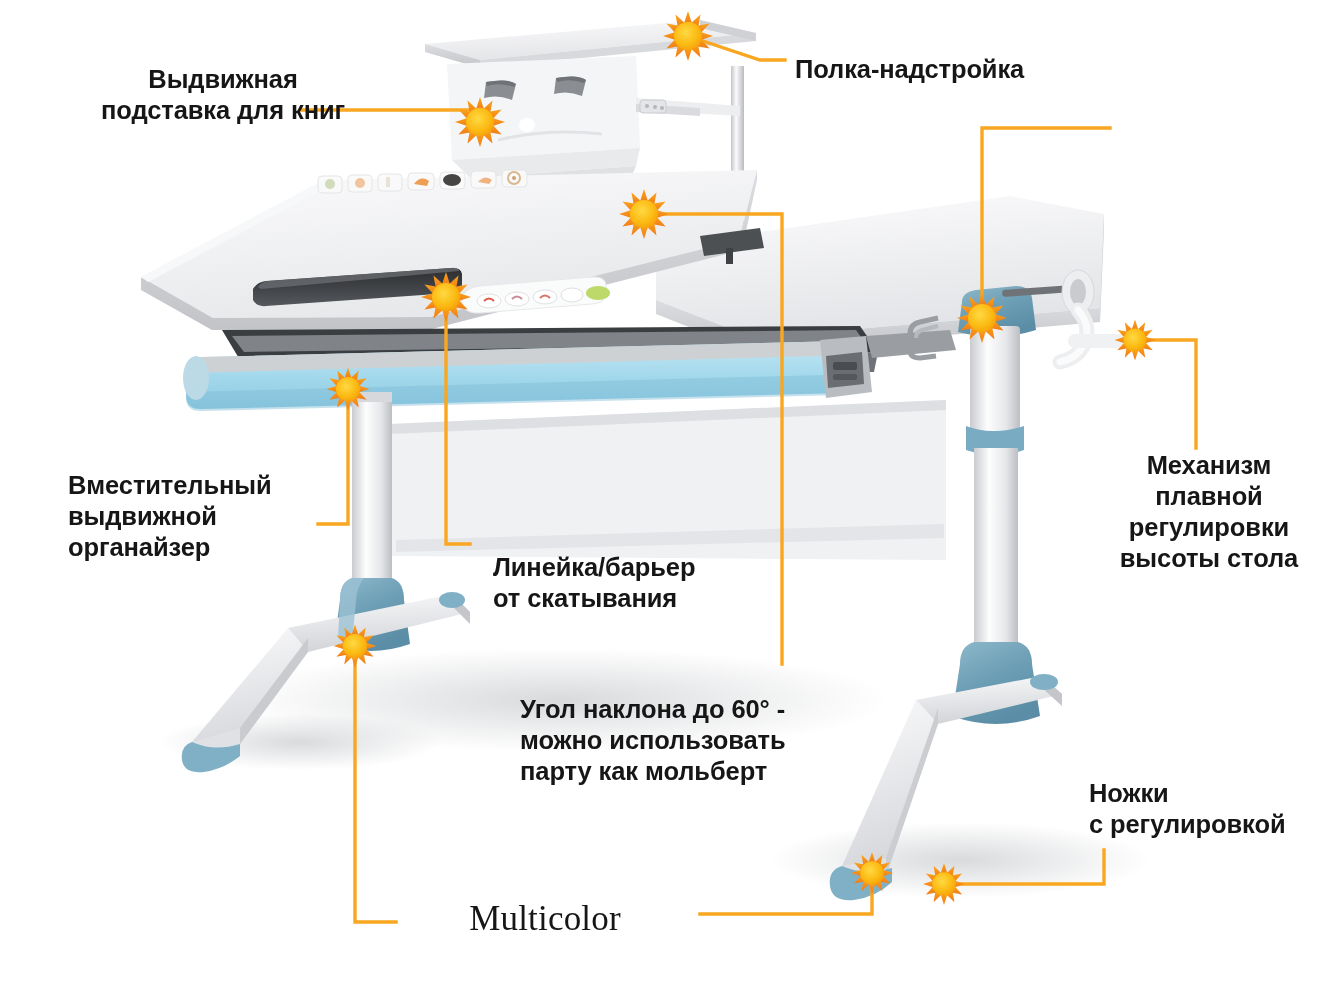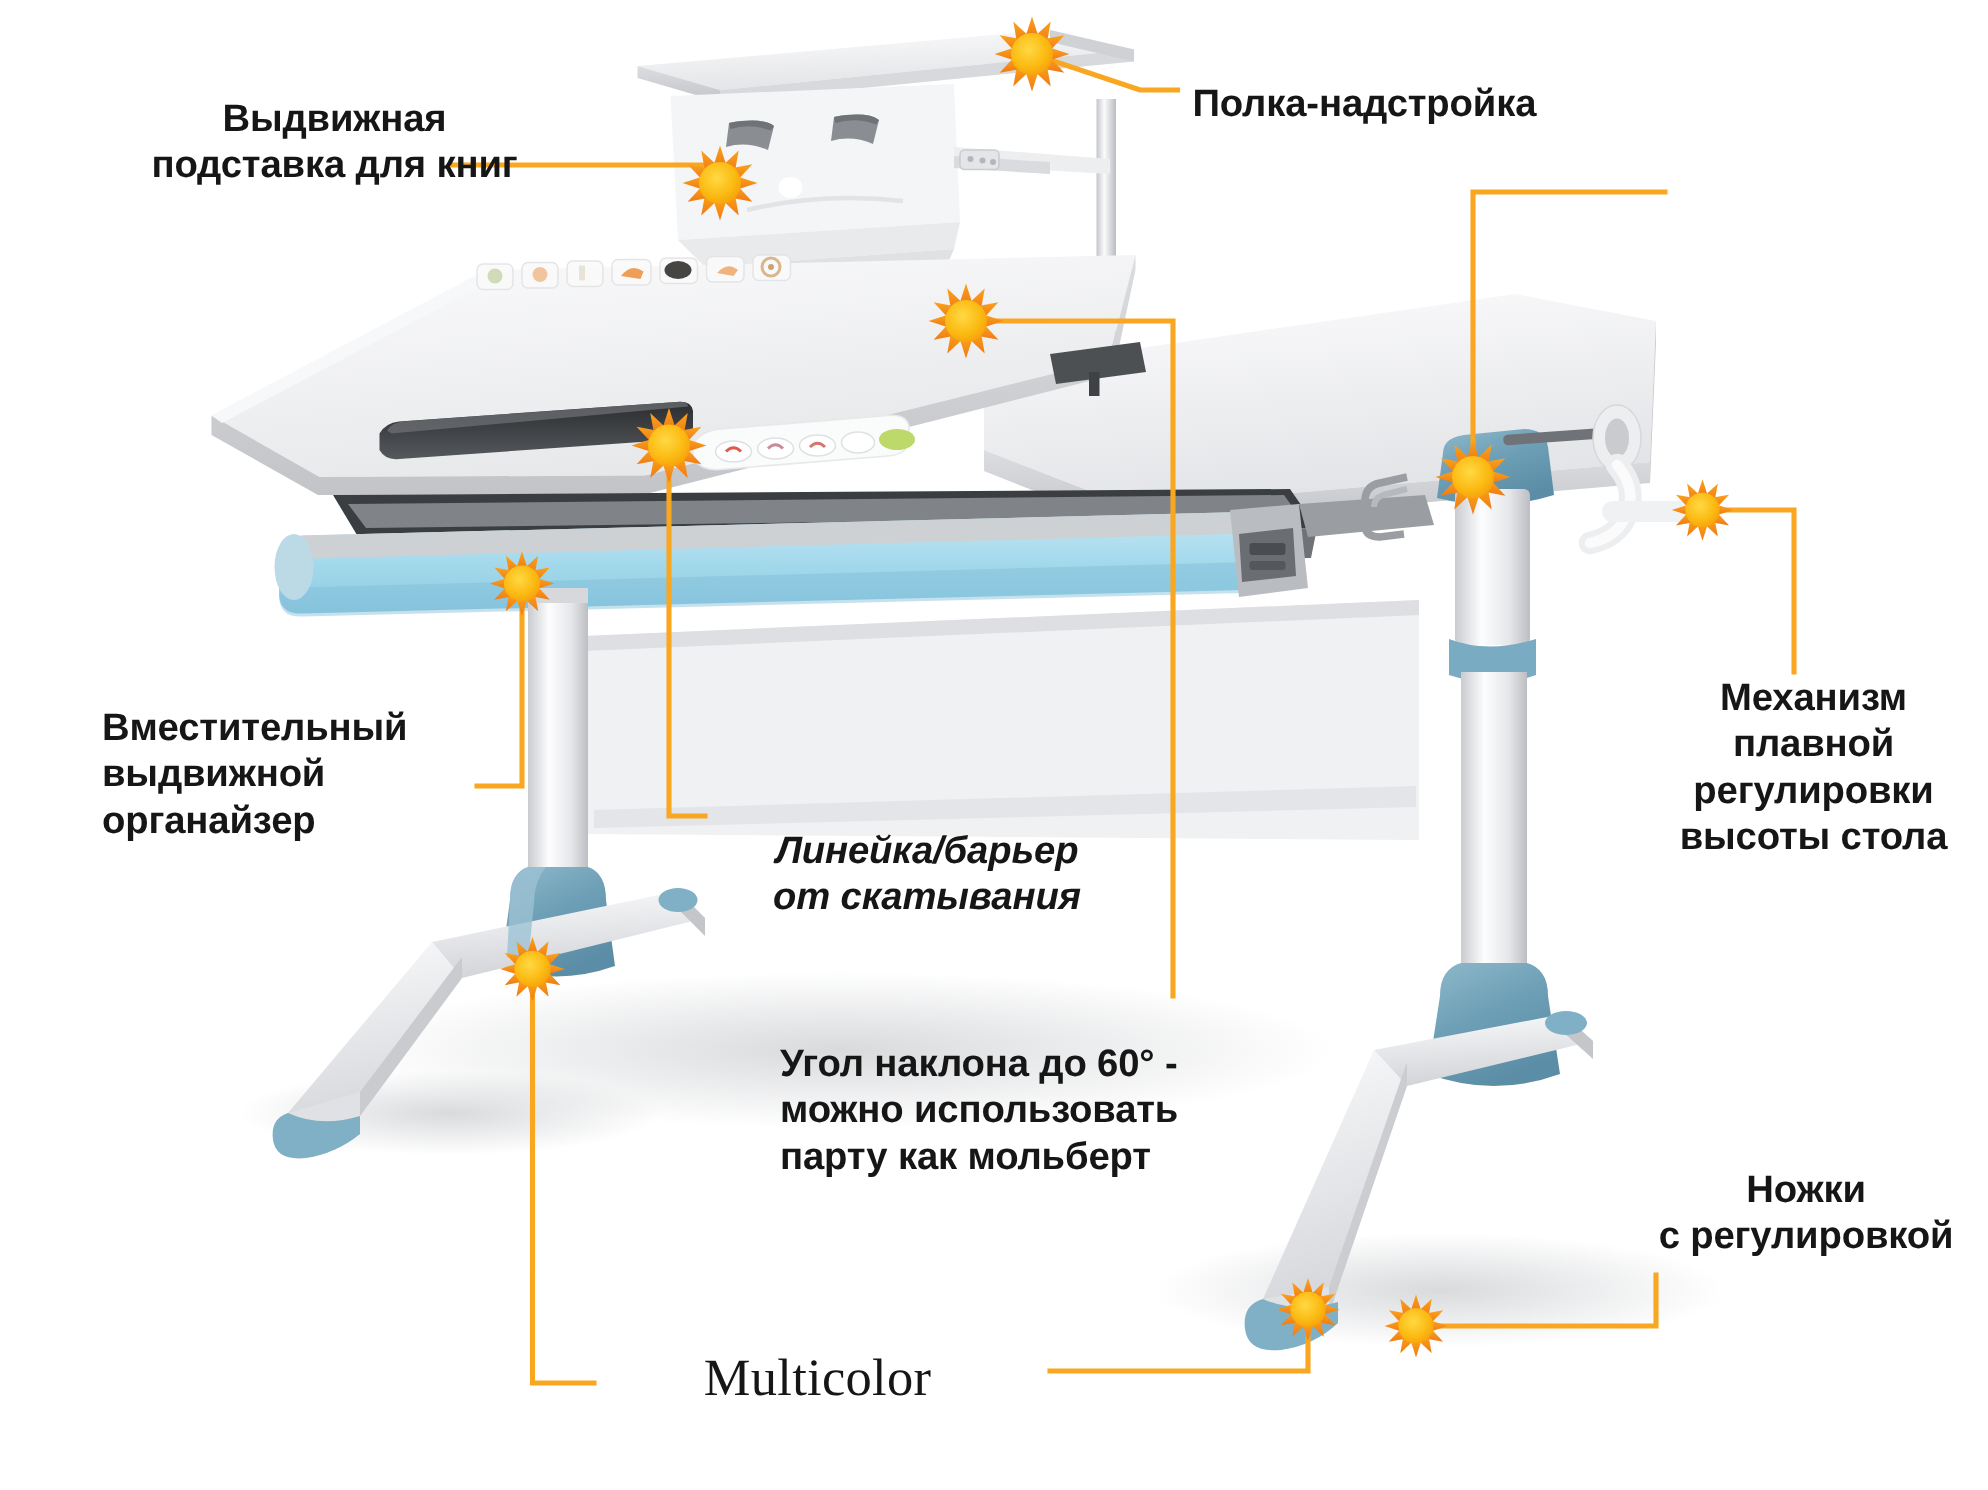--- a/index.html
+++ b/index.html
@@ -22,23 +22,23 @@
     line-height:1.22;
     letter-spacing:-0.1px;
     white-space:pre-line;
   }
 
   .c-book    {left:73px;  top:64px;  width:300px; text-align:center;}
   .c-shelf   {left:795px; top:54px;  width:330px; text-align:left;}
   .c-hook    {left:1118px;top:102px; width:205px; text-align:center;}
   .c-mech    {left:1094px;top:450px; width:230px; text-align:center;}
   .c-org     {left:68px;  top:470px; width:256px; }
-  .c-ruler   {left:493px; top:552px; width:250px; text-align:center;font-style:italic;}
+  .c-ruler   {left:493px; top:552px; width:250px; }
   .c-tilt    {left:520px; top:694px; width:330px; text-align:left;}
-  .c-legs    {left:1089px;top:778px; width:230px; text-align:center;}
+  .c-legs    {left:1089px;top:778px; width:230px; }
   .c-multi   {left:390px; top:867px; width:310px; text-align:center;}
   .c-multi .m2{font-family:"Liberation Serif","DejaVu Serif",serif;font-weight:400;font-size:35px;letter-spacing:0.2px;}
 </style>
 </head>
 <body>
 
 <div id="stage">
 
   <svg id="art" viewBox="0 0 1325 993" xmlns="http://www.w3.org/2000/svg">
     <defs>

